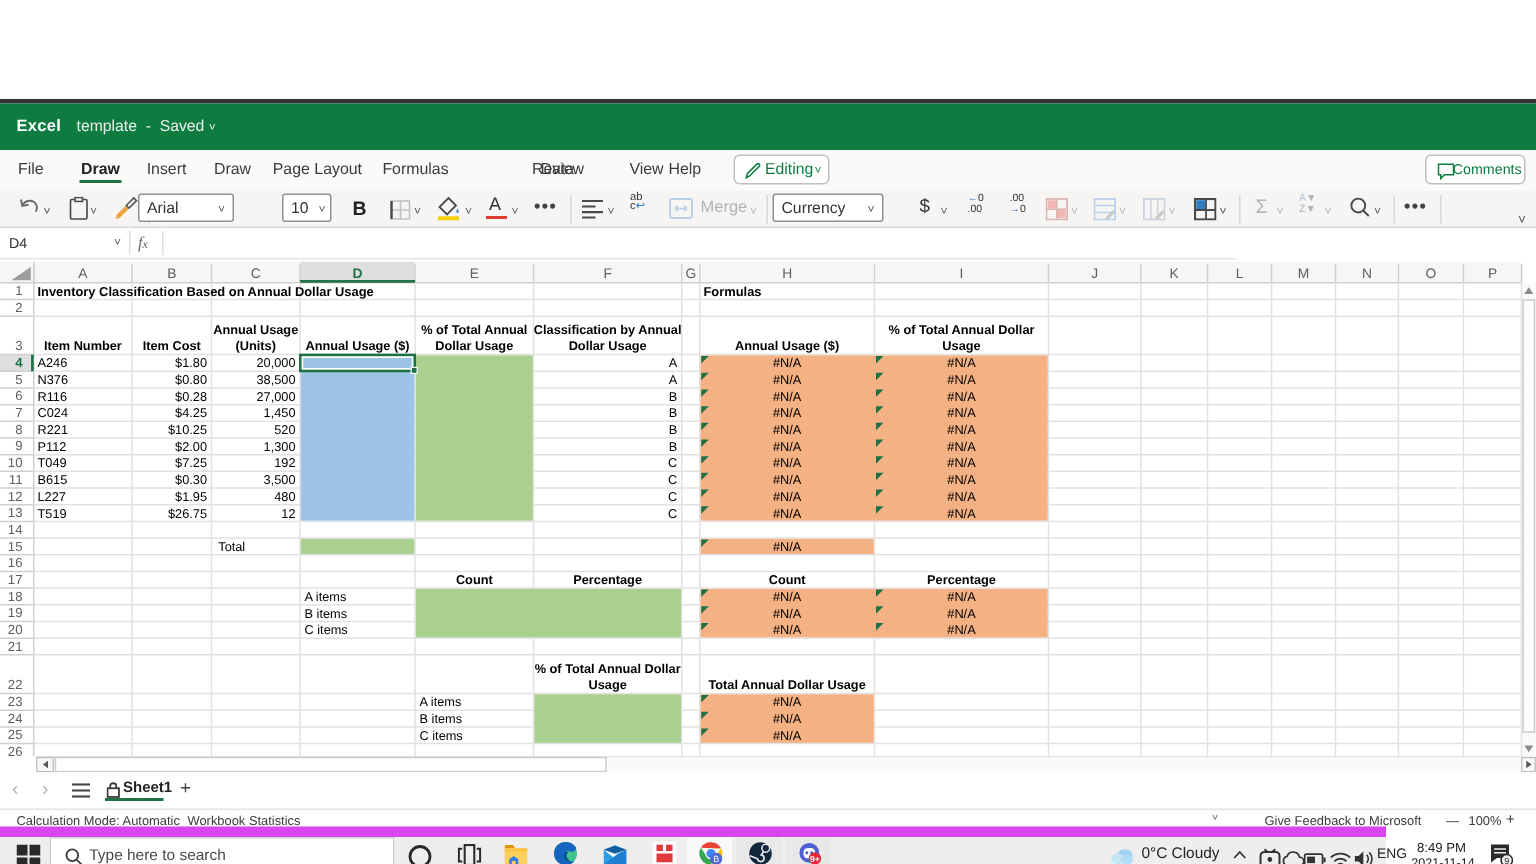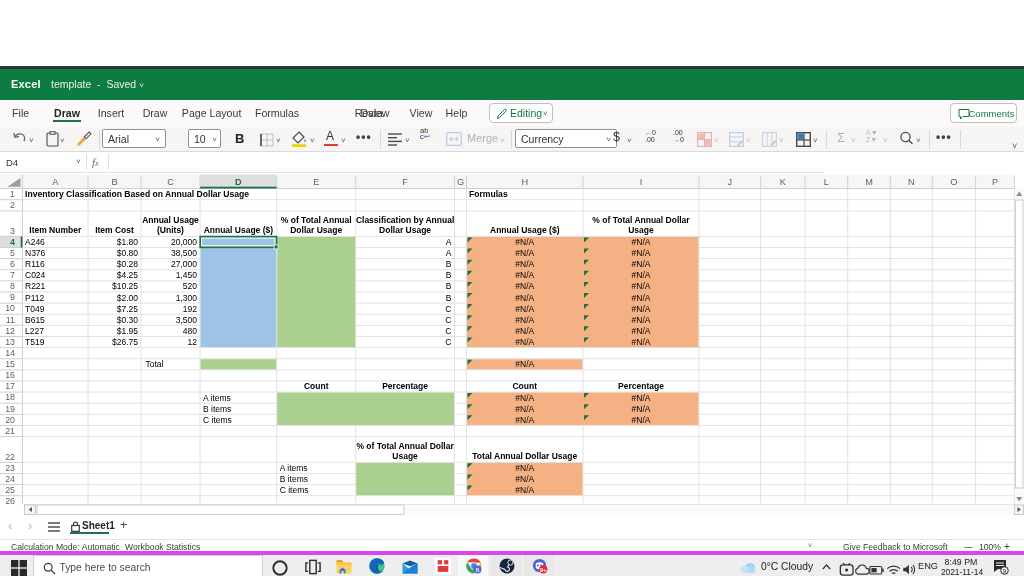--- a/index.html
+++ b/index.html
@@ -29,21 +29,21 @@
 #fbar { top:152.3px; left:0; width:824px; height:20.5px; background:#fff; border-bottom:1px solid #e3e3e3; font-size:9.5px; color:#333; }
 #fbar .nb { position:absolute; left:6px; top:5px; }
 #fbar .nbc { position:absolute; left:76px; top:5px; font-size:8px; color:#555; }
 #fbar .div1 { position:absolute; left:86px; top:2px; height:16px; width:1px; background:#e0e0e0; }
 #fbar .fx { position:absolute; left:92px; top:4px; font-style:italic; font-size:11px; color:#666; font-family:"Liberation Serif", serif; }
 #fbar .div2 { position:absolute; left:108px; top:2px; height:16px; width:1px; background:#e0e0e0; }
 
 #tabbar { top:514.5px; left:0; width:1024px; height:24px; background:#fff; font-size:11px; color:#444; }
 #status { top:538.5px; left:0; width:1024px; height:12px; background:#fff; border-top:1px solid #e3e3e3; font-size:8.6px; color:#3b3a39; }
 #status span { white-space:nowrap; }
-#taskbar { top:550.5px; left:0; width:1024px; height:25.5px; background:#eeeeee; border-top:4px solid #d946ef; }
+#taskbar { top:550.5px; left:0; width:924px; height:25.5px; background:#eeeeee; border-top:7px solid #d946ef; }
 #tsearch { position:absolute; left:32.5px; top:0px; width:230px; height:25px; background:#fff; border:1px solid #d0d0d0; font-size:10.3px; color:#4a4a4a; }
 #taskbar span { white-space:nowrap; }
 .tbicon { position:absolute; top:3.5px; width:16px; height:16px; }
 svg text { font-family:"Liberation Sans", sans-serif; }
 </style></head>
 <body>
 <div class="abs" id="dark"></div>
 
 <div class="abs" id="title">
  <span class="excel">Excel</span>
@@ -52,21 +52,21 @@
 
 <div class="abs" id="menu">
  <span class="mi" style="left:20.6px;">File</span>
  <span class="mi" style="left:67px; font-weight:bold; color:#222;">Draw</span>
  <span class="mi" style="left:111px;text-align:right;">Insert</span>
  <span class="mi" style="left:155px;">Draw</span>
  <span class="mi" style="left:211.6px;">Page Layout</span>
  <span class="mi" style="left:277px;">Formulas</span>
  <span class="mi" style="left:326.6px;margin-left:45px;">Data</span>
  <span class="mi" style="left:372px;">Review</span>
- <span class="mi" style="left:421px;">View</span>
+ <span class="mi" style="left:431px;">View</span>
  <span class="mi" style="left:456.5px;">Help</span>
  <div style="position:absolute; left:53px; top:19.5px; width:28px; height:2.4px; background:#217346;"></div>
  <div id="editbtn">
    <svg style="position:absolute;left:6px;top:4.5px;" width="12" height="12" viewBox="0 0 12 12">
         <path d="M 1.5 10.5 L 2.2 7.8 L 8.6 1.4 C 9 1 9.7 1 10.1 1.4 C 10.5 1.8 10.5 2.5 10.1 2.9 L 3.7 9.3 Z" fill="none" stroke="#0e7c41" stroke-width="1"></path>
       </svg>
    <span style="position:absolute;left:20px;top:3.5px;">Editing</span>
    <span style="position:absolute;left:53px;top:5px;font-size:8px;">˅</span>
  </div>
  <div id="commbtn">
@@ -87,21 +87,21 @@
       <rect x="1" y="2" width="11" height="13" fill="none" stroke="#4a4a4a" stroke-width="1.1" rx="1"></rect>
       <rect x="4" y="0.7" width="5" height="2.6" fill="#f6f5f4" stroke="#4a4a4a" stroke-width="1"></rect>
     </svg>
  <span class="chev" style="left:60px;top:9px;">˅</span>
  <svg class="ticon" style="left:76px;top:4px;" width="16" height="16" viewBox="0 0 16 16">
       <path d="M 8.2 6 L 13.2 1 L 15 2.8 L 10 7.8 Z" fill="none" stroke="#555" stroke-width="1.1"></path>
       <path d="M 1.5 12.5 L 7.7 6.3 L 9.7 8.3 L 3.5 14.5 Z" fill="#eda33c"></path>
       <path d="M 1.2 14.8 L 3.5 14.5 L 1.5 12.5 Z" fill="#eda33c"></path>
     </svg>
  <div class="sep" style="left:99px;"></div>
- <div class="combo" style="left:102px; width:64px;">
+ <div class="combo" style="left:92px; width:64px;">
       <span style="position:absolute;left:5px;top:3px;">Arial</span>
       <span class="chev" style="right:5px;top:5px;">˅</span>
     </div>
  <div class="combo" style="left:188px; width:33px;">
       <span style="position:absolute;left:5px;top:3px;">10</span>
       <span class="chev" style="right:3px;top:5px;">˅</span>
     </div>
  <span class="ticon" style="left:235px;top:4px; font-weight:bold; font-size:13px; color:#222;">B</span>
  <svg class="ticon" style="left:260px;top:6px;" width="14" height="14" viewBox="0 0 14 14">
       <rect x="1" y="1" width="12" height="12" fill="none" stroke="#c0c0c0" stroke-width="1"></rect>
@@ -129,21 +129,21 @@
     </svg>
  <span class="chev" style="left:405px;top:9px;">˅</span>
  <span class="ticon" style="left:420px;top:1px; font-size:7.5px; color:#333; line-height:6.5px;">ab<br>c<span style="color:#2f7bc4;">↩</span></span>
  <svg class="ticon" style="left:446px;top:5px;" width="16" height="14" viewBox="0 0 16 14">
       <rect x="0.7" y="0.7" width="14.6" height="12.6" fill="none" stroke="#b9cfe8" stroke-width="1.3" rx="1"></rect>
       <path d="M 4 7 H 12 M 4 7 L 6 5.2 M 4 7 L 6 8.8 M 12 7 L 10 5.2 M 12 7 L 10 8.8" stroke="#b9cfe8" stroke-width="1.1" fill="none"></path>
     </svg>
  <span class="ticon gray" style="left:467px;top:5px; font-size:11px;">Merge</span>
  <span class="chev gray" style="left:500px;top:9px;">˅</span>
  <div class="sep" style="left:511px;"></div>
- <div class="combo" style="left:515px; width:102px;">
+ <div class="combo" style="left:515px; width:74px;">
       <span style="position:absolute;left:5px;top:3px;">Currency</span>
       <span class="chev" style="right:5px;top:5px;">˅</span>
     </div>
  <span class="ticon" style="left:613px;top:3px; font-size:12.5px; color:#333;">$</span>
  <span class="chev" style="left:627px;top:9px;">˅</span>
  <span class="ticon" style="left:645px;top:2px; font-size:7px; line-height:7px; color:#333;"><span style="color:#2f7bc4;">←</span>0<br>.00</span>
  <span class="ticon" style="left:673px;top:2px; font-size:7px; line-height:7px; color:#333;">.00<br><span style="color:#2f7bc4;">→</span>0</span>
  <svg class="ticon" style="left:697px;top:5px;" width="15" height="15" viewBox="0 0 15 15">
       <rect x="0.6" y="0.6" width="13.8" height="13.8" fill="none" stroke="#d9b8b4" stroke-width="1.2"></rect>
       <rect x="1.5" y="1.5" width="6" height="5.5" fill="#f4b6b2"></rect>

